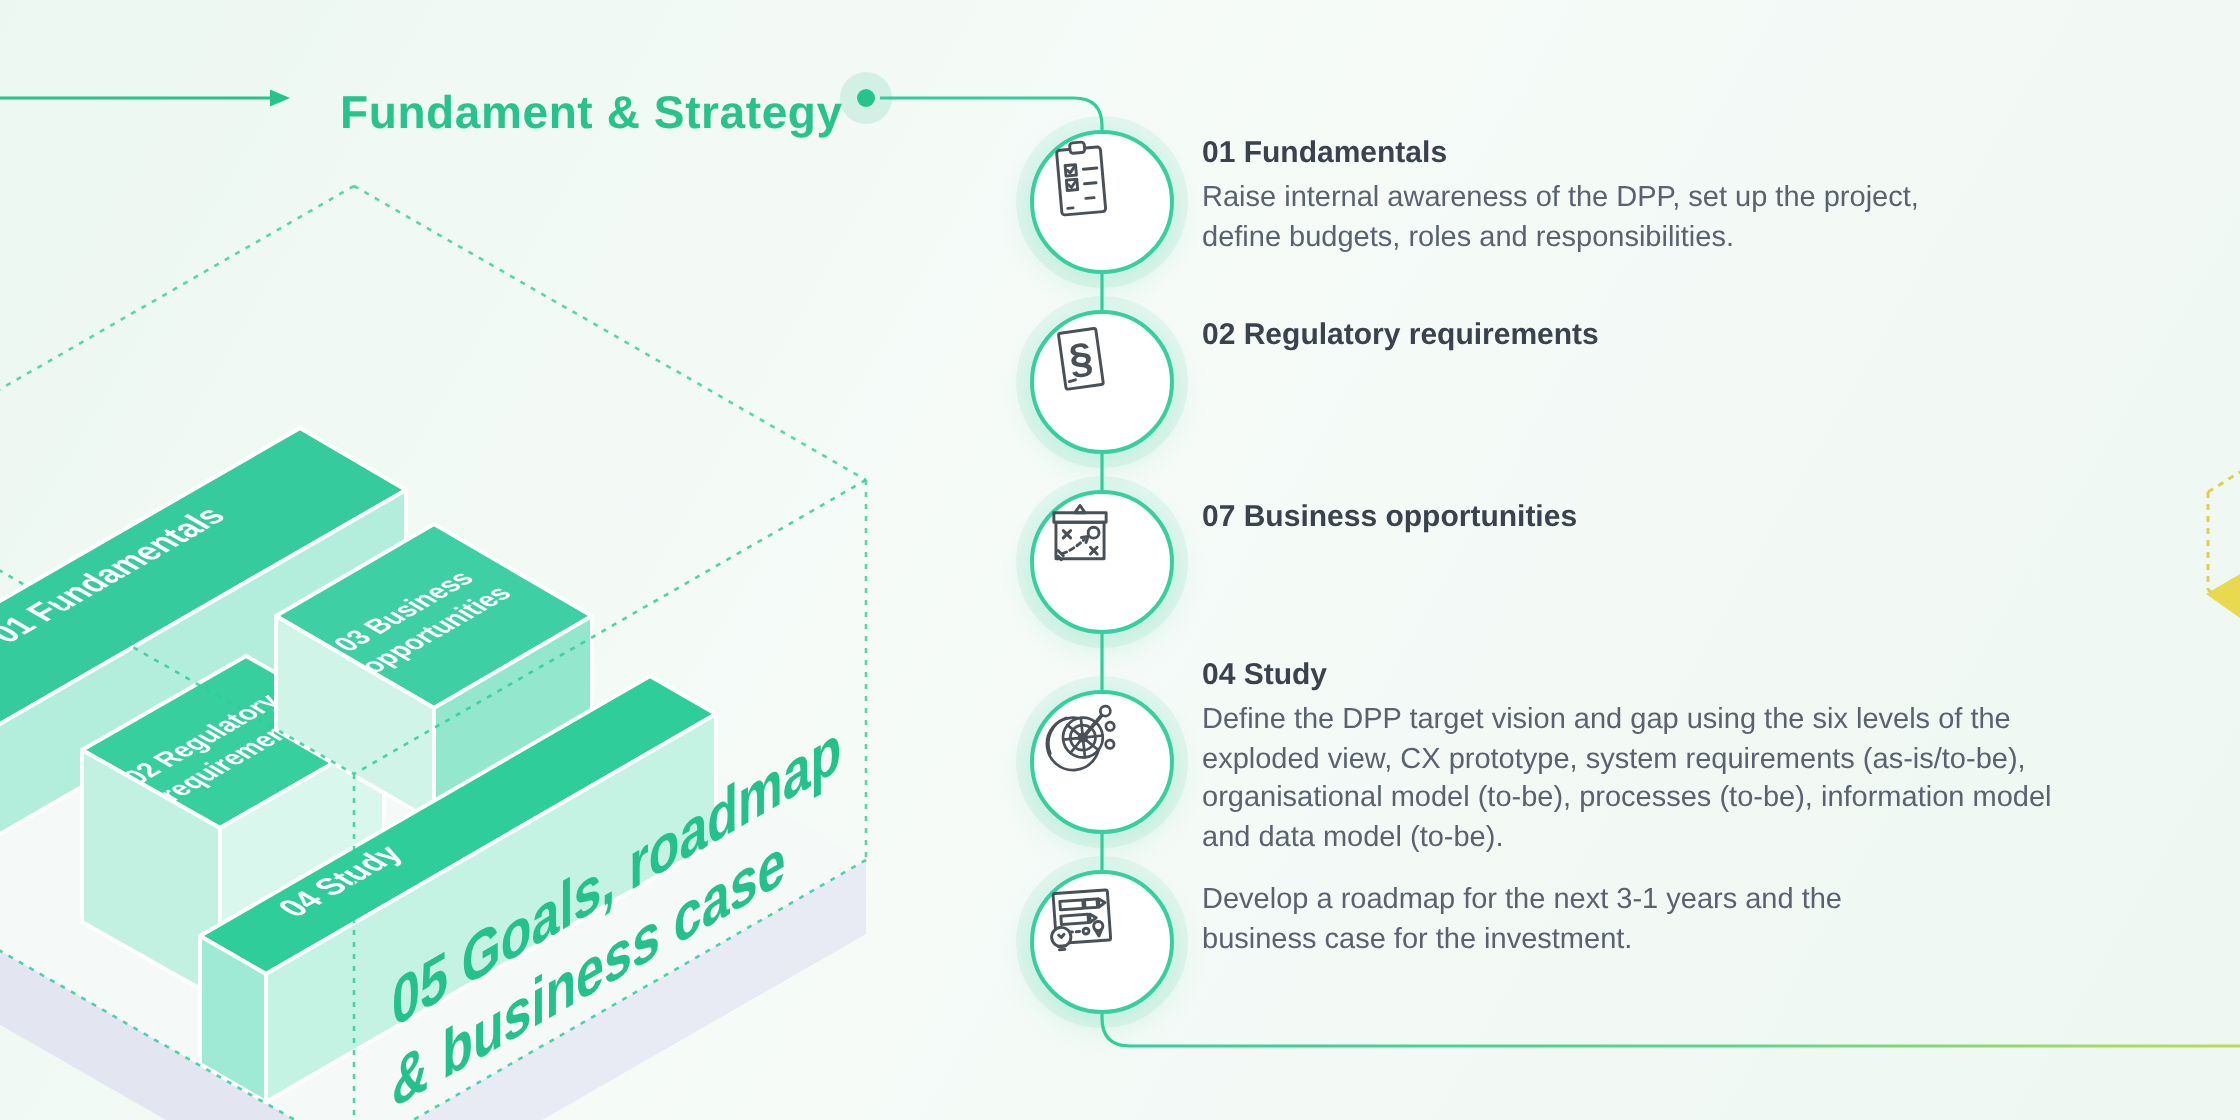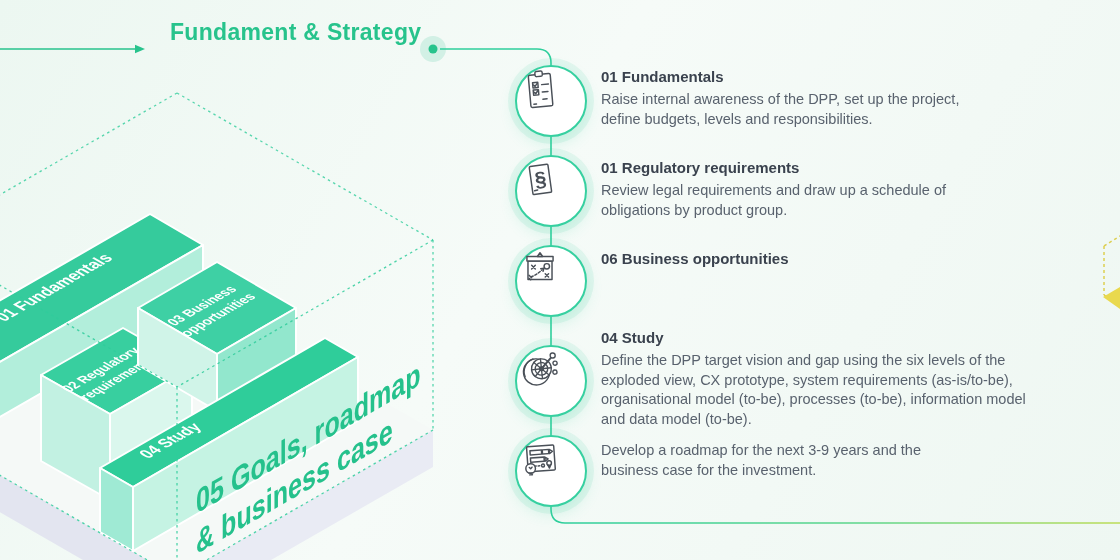--- a/index.html
+++ b/index.html
@@ -3,21 +3,21 @@
 <meta charset="utf-8">
 <style>
   html,body{margin:0;padding:0;}
   body{font-family:"Liberation Sans", sans-serif;}
   #stage{
     position:relative;width:1120px;height:560px;overflow:hidden;
     background:linear-gradient(120deg,#ecf7f1 0%,#f6fbf8 45%,#eef7f2 100%);
   }
   #stage svg{position:absolute;left:0;top:0;}
   .page-title{
-    position:absolute;left:170px;top:19px;
+    position:absolute;left:170px;top:43px;
     font-size:23px;font-weight:bold;color:#27c38c;letter-spacing:.3px;
     white-space:nowrap;z-index:5;
   }
   .step-circle{
     position:absolute;left:515px;width:72px;height:72px;border-radius:50%;
     background:#ffffff;border:2px solid #36d0a0;box-sizing:border-box;
     display:flex;align-items:center;justify-content:center;z-index:6;
     box-shadow:0 0 0 7px rgba(54,208,160,0.10), 0 6px 16px rgba(54,208,160,0.20);
   }
   .step-text{
@@ -188,39 +188,37 @@
         <circle cx="12.5" cy="29.5" r="4.6" fill="#ffffff"></circle>
         <path d="M10.8,33.8 h3.4 M11.2,35.5 h2.6"></path>
         <path d="M11.3,28.5 l1.2,1.2 l1.4,-1.4"></path>
       </g>
     </svg>
   </div>
 
   <div class="step-text" style="top:68px">
     <div class="step-heading">01 Fundamentals</div>
     <div class="step-body">Raise internal awareness of the DPP, set up the project,
-define budgets, levels and responsibilities.</div>
+define budgets, roles and responsibilities.</div>
   </div>
 
   <div class="step-text" style="top:159px">
-    <div class="step-heading">01 Regulatory requirements</div>
-    <div class="step-body">Review legal requirements and draw up a schedule of
-obligations by product group.</div>
+    <div class="step-heading">02 Regulatory requirements</div>
   </div>
 
   <div class="step-text" style="top:250px">
-    <div class="step-heading">06 Business opportunities</div>
+    <div class="step-heading">07 Business opportunities</div>
   </div>
 
   <div class="step-text" style="top:329px">
     <div class="step-heading">04 Study</div>
     <div class="step-body">Define the DPP target vision and gap using the six levels of the
 exploded view, CX prototype, system requirements (as-is/to-be),
 organisational model (to-be), processes (to-be), information model
 and data model (to-be).</div>
   </div>
 
   <div class="step-text" style="top:441px">
-    <div class="step-body">Develop a roadmap for the next 3-9 years and the
+    <div class="step-body">Develop a roadmap for the next 3-1 years and the
 business case for the investment.</div>
   </div>
 
 </div>
 
 </body></html>

